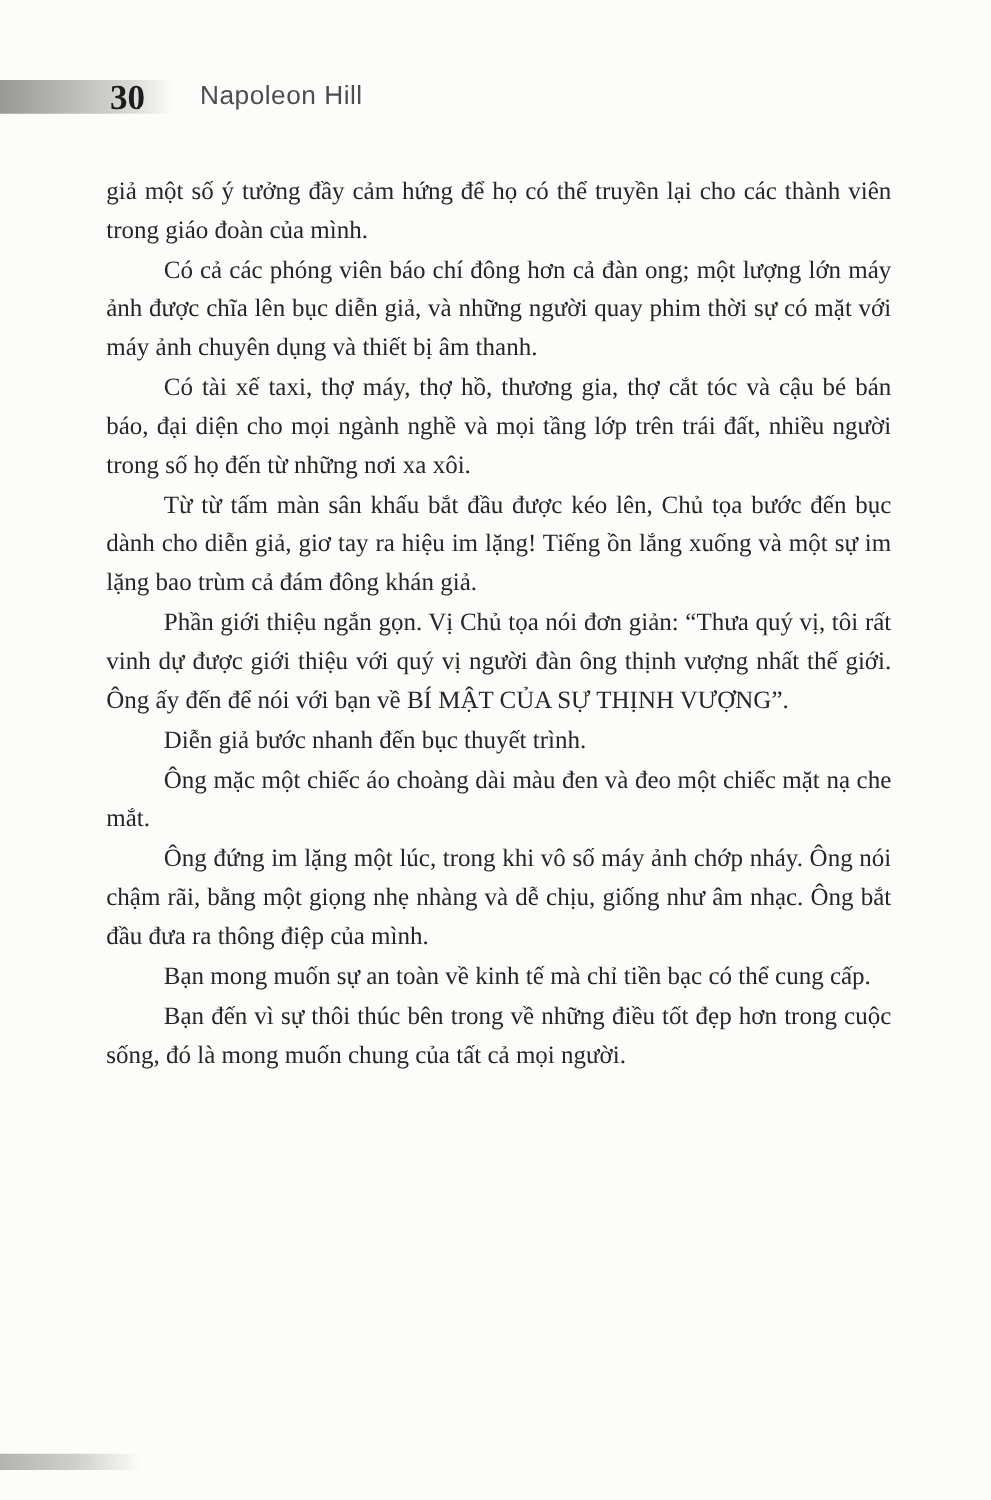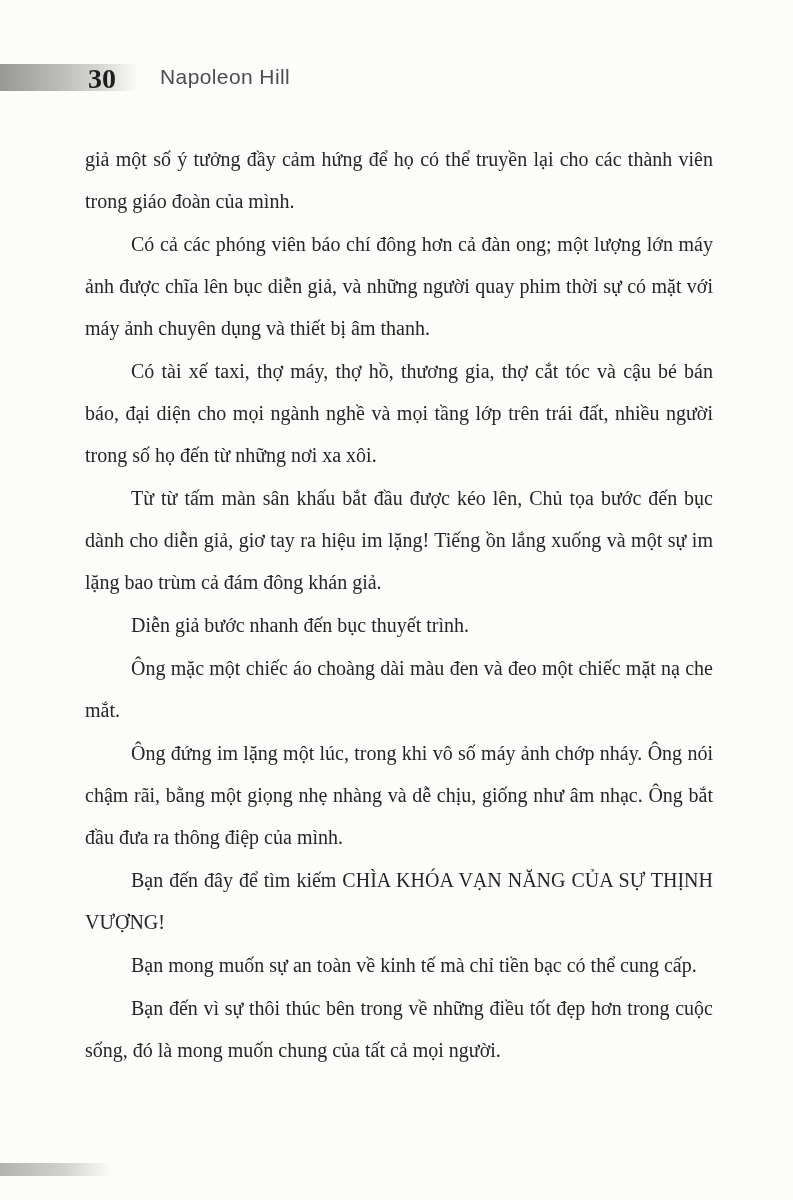--- a/index.html
+++ b/index.html
@@ -55,21 +55,21 @@
     text-align: center;
   }
   
   .content {
     position: absolute;
     top: 138px;
     left: 85px;
     width: 628px;
     text-align: justify;
     font-size: 20px;
-    line-height: 42px;
+    line-height: 31px;
     color: #262626;
   }
   .content p {
     margin: 0 0 1px 0;
     text-indent: 46px;
   }
   .content p.cont {
     text-indent: 0;
   }
   
@@ -91,23 +91,23 @@
     <div class="header-bar"></div>
     <span class="page-number">30</span>
     <span class="running-title">Napoleon Hill</span>
   </header>
 
   <main class="content">
     <p class="cont">giả một số ý tưởng đầy cảm hứng để họ có thể truyền lại cho các thành viên trong giáo đoàn của mình.</p>
     <p>Có cả các phóng viên báo chí đông hơn cả đàn ong; một lượng lớn máy ảnh được chĩa lên bục diễn giả, và những người quay phim thời sự có mặt với máy ảnh chuyên dụng và thiết bị âm thanh.</p>
     <p>Có tài xế taxi, thợ máy, thợ hồ, thương gia, thợ cắt tóc và cậu bé bán báo, đại diện cho mọi ngành nghề và mọi tầng lớp trên trái đất, nhiều người trong số họ đến từ những nơi xa xôi.</p>
     <p>Từ từ tấm màn sân khấu bắt đầu được kéo lên, Chủ tọa bước đến bục dành cho diễn giả, giơ tay ra hiệu im lặng! Tiếng ồn lắng xuống và một sự im lặng bao trùm cả đám đông khán giả.</p>
+    <p>Phần giới thiệu ngắn gọn. Vị Chủ tọa nói đơn giản: “Thưa quý vị, tôi rất vinh dự được giới thiệu với quý vị người đàn ông thịnh vượng nhất thế giới. Ông ấy đến để nói với bạn về BÍ MẬT CỦA SỰ THỊNH VƯỢNG”.</p>
     <p>Diễn giả bước nhanh đến bục thuyết trình.</p>
     <p>Ông mặc một chiếc áo choàng dài màu đen và đeo một chiếc mặt nạ che mắt.</p>
     <p>Ông đứng im lặng một lúc, trong khi vô số máy ảnh chớp nháy. Ông nói chậm rãi, bằng một giọng nhẹ nhàng và dễ chịu, giống như âm nhạc. Ông bắt đầu đưa ra thông điệp của mình.</p>
-    <p>Bạn đến đây để tìm kiếm CHÌA KHÓA VẠN NĂNG CỦA SỰ THỊNH VƯỢNG!</p>
     <p>Bạn mong muốn sự an toàn về kinh tế mà chỉ tiền bạc có thể cung cấp.</p>
     <p>Bạn đến vì sự thôi thúc bên trong về những điều tốt đẹp hơn trong cuộc sống, đó là mong muốn chung của tất cả mọi người.</p>
   </main>
 
   <div class="footer-bar"></div>
 
 </div>
 
 </body></html>

